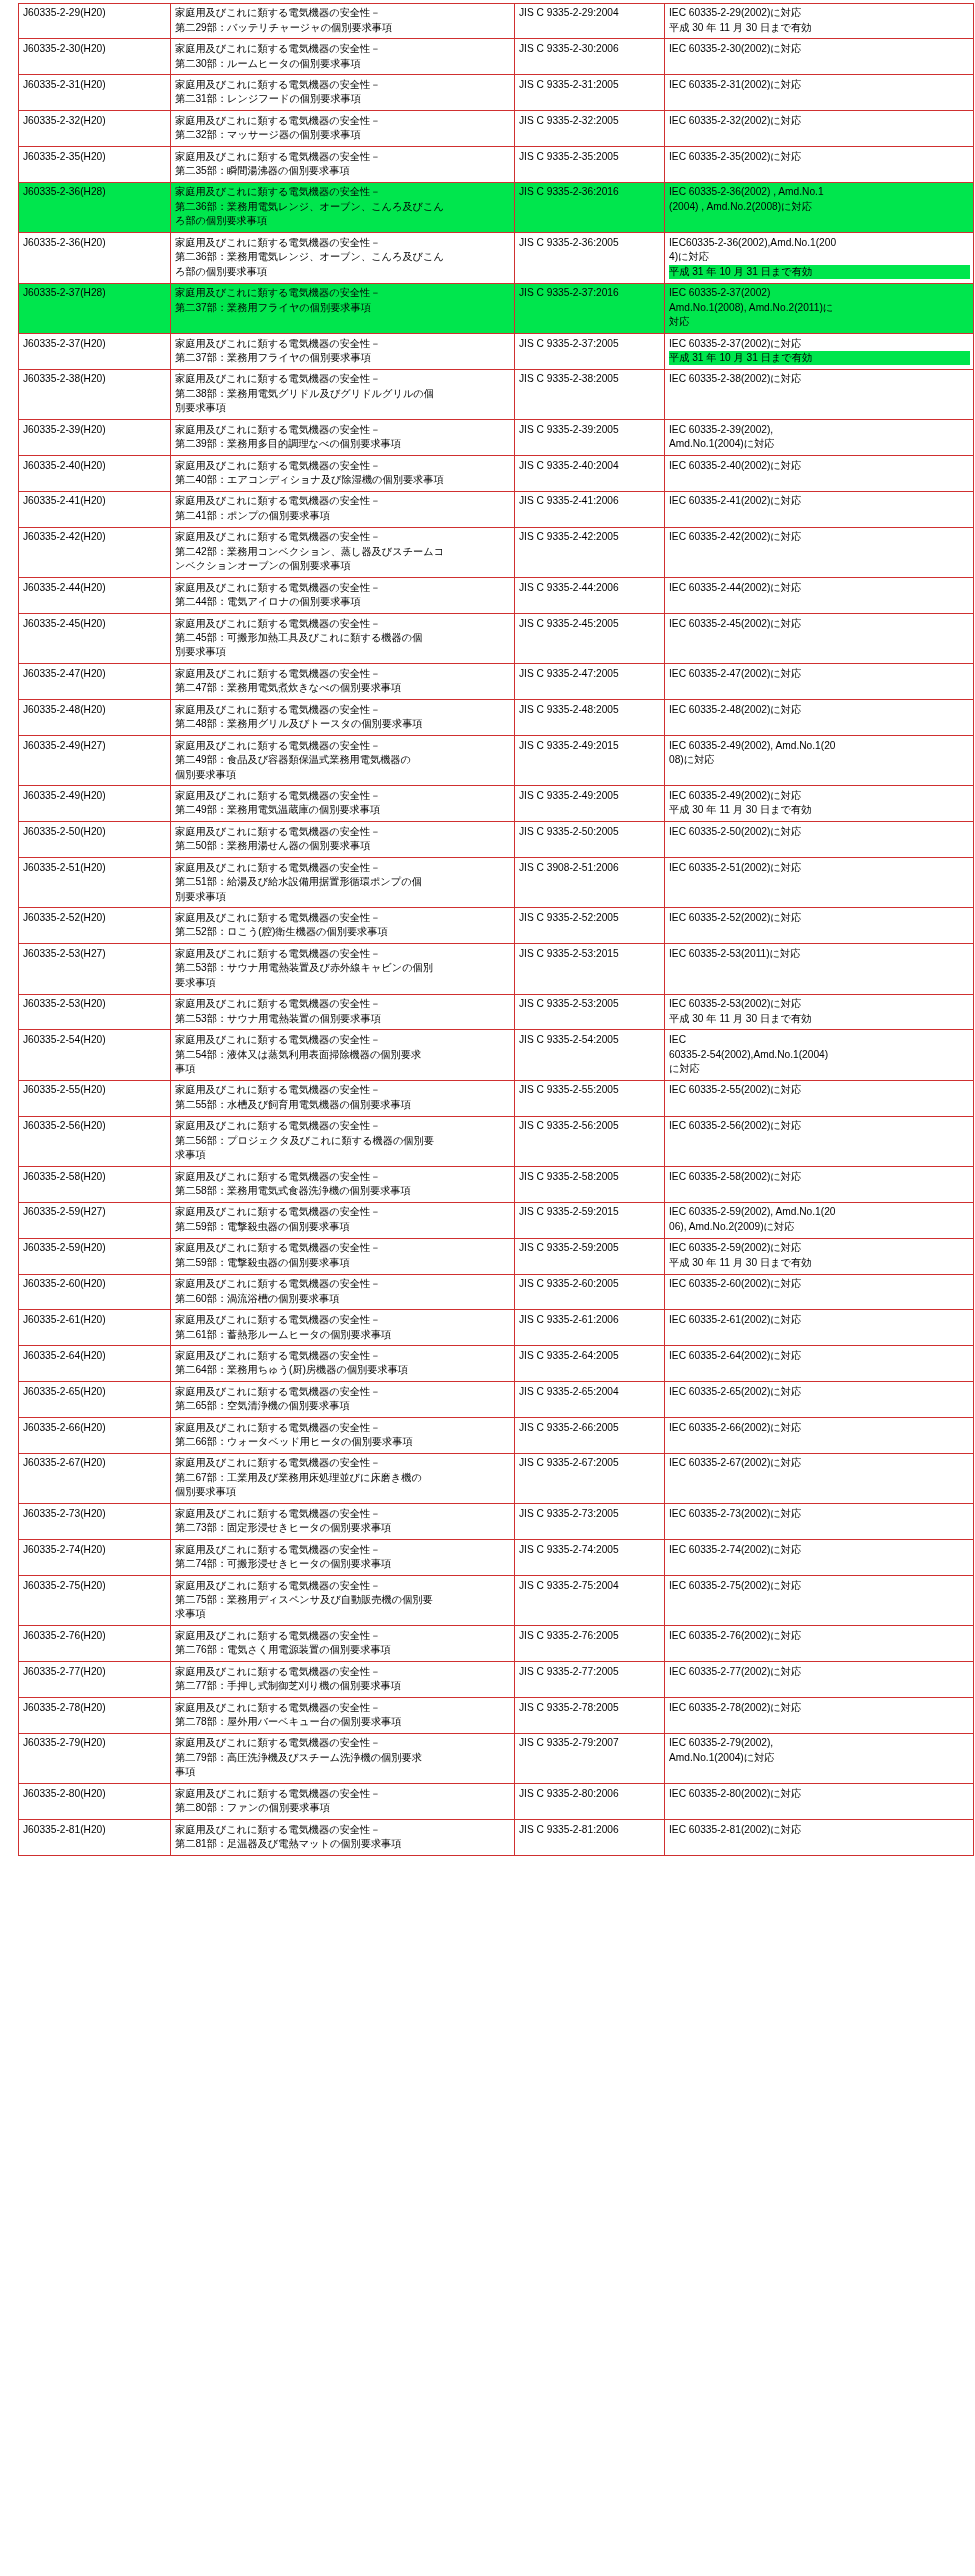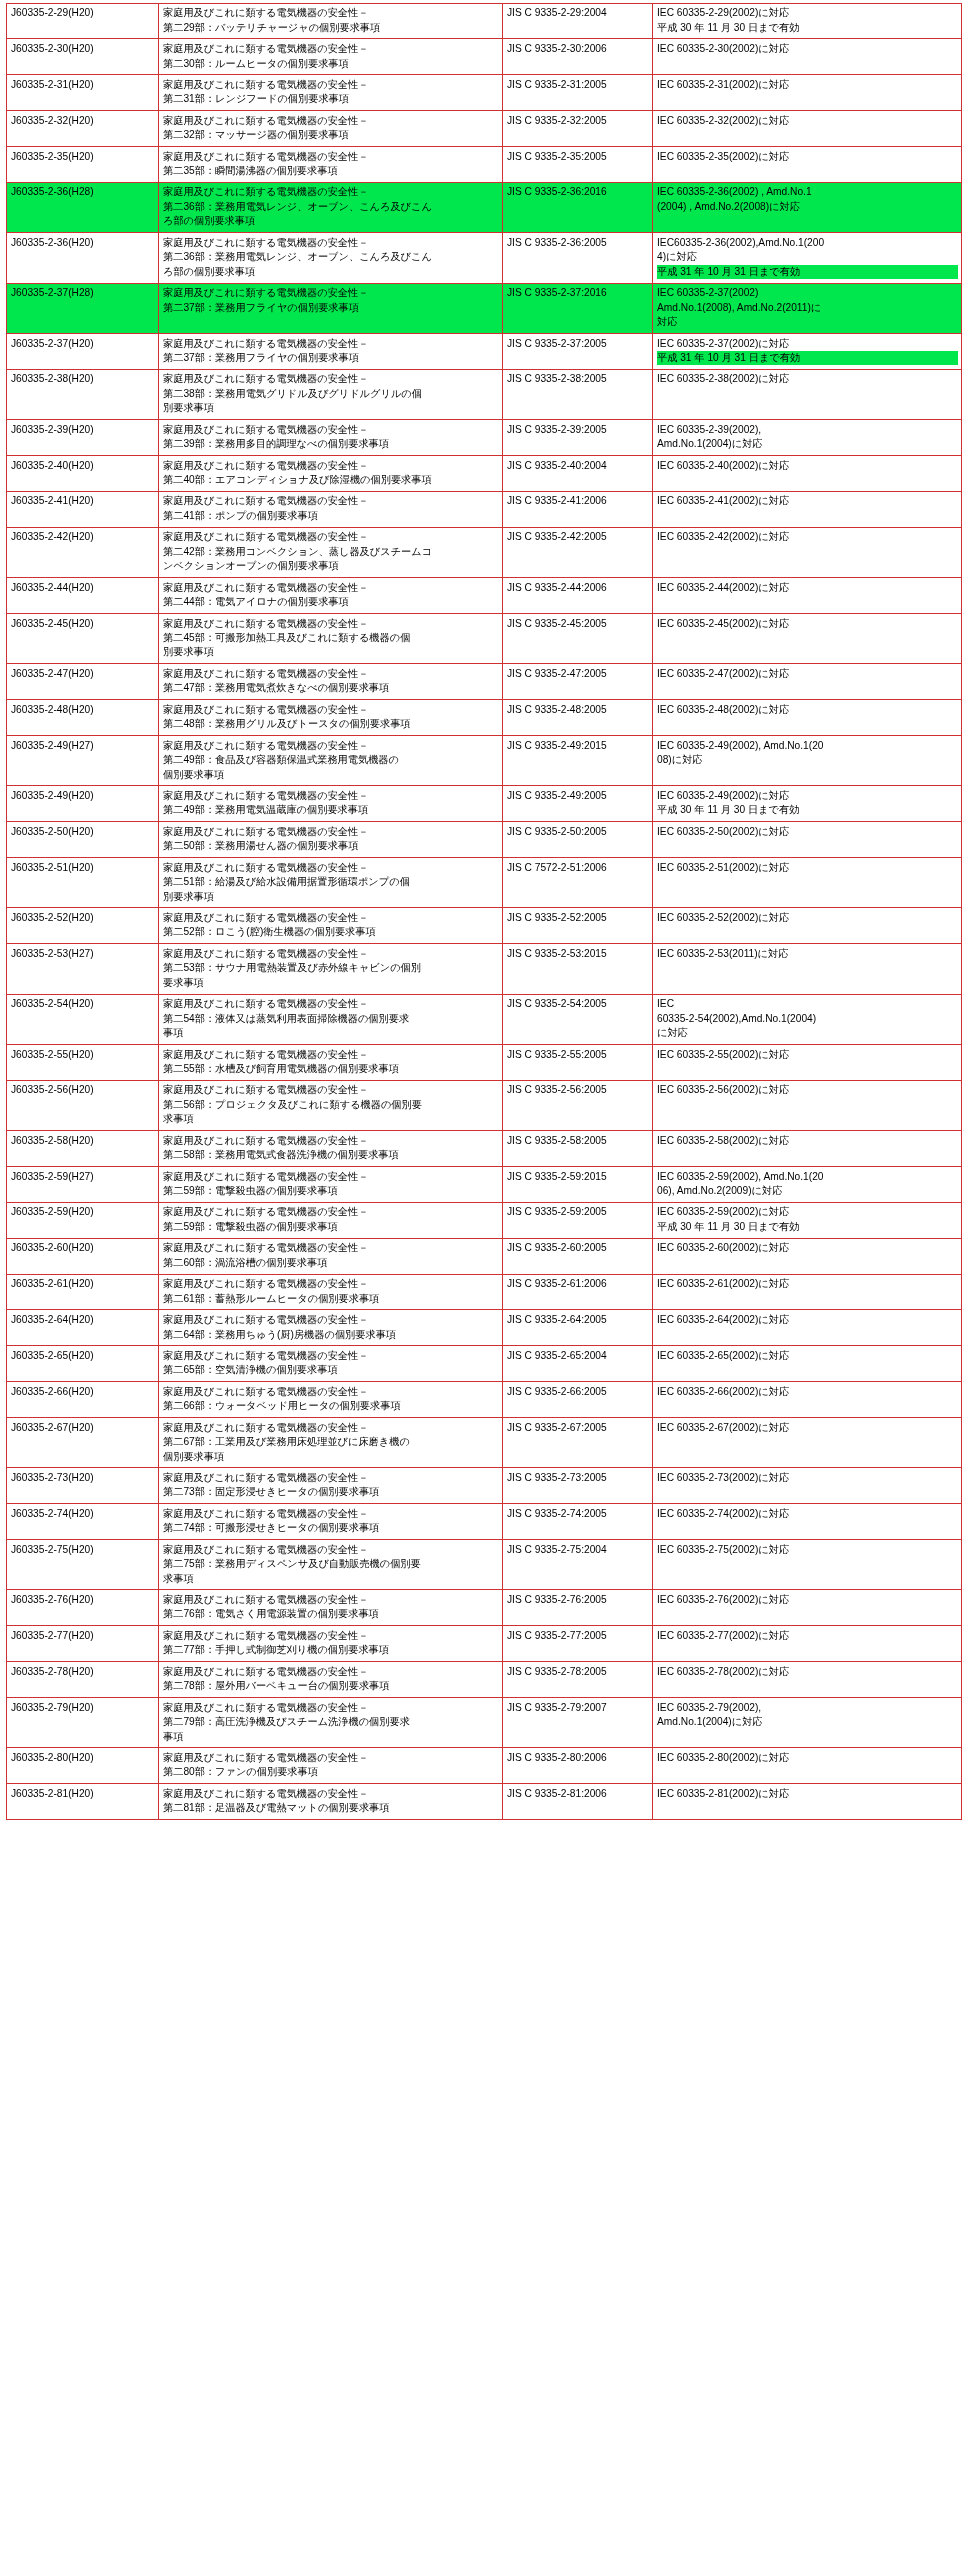--- a/index.html
+++ b/index.html
@@ -15,21 +15,21 @@
     width: 975px;
     min-height: 2576px;
     padding: 2.6px 0 0 0;
     box-sizing: border-box;
     background: #ffffff;
   }
   table.std {
     border-collapse: collapse;
     table-layout: fixed;
     width: 955px;
-    margin-left: 6px;
+    margin-left: 18px;
     border-top: 0.7px solid #d03030;
     border-left: 0.7px solid #d03030;
     border-radius: 13px;
   }
   table.std col.c0 { width: 152px; }
   table.std col.c1 { width: 344px; }
   table.std col.c2 { width: 150px; }
   table.std col.c3 { width: 309px; }
   table.std td {
     border-right: 0.7px solid #d03030;
@@ -399,21 +399,21 @@
         <tr>
           <td class="col-code">
             <span class="line">J60335-2-51(H20)</span>
           </td>
           <td class="col-title">
             <span class="line">家庭用及びこれに類する電気機器の安全性－</span>
             <span class="line">第二51部：給湯及び給水設備用据置形循環ポンプの個</span>
             <span class="line">別要求事項</span>
           </td>
           <td class="col-jis">
-            <span class="line">JIS C 7572-2-51:2006</span>
+            <span class="line">JIS C 3908-2-51:2006</span>
           </td>
           <td class="col-iec">
             <span class="line">IEC 60335-2-51(2002)に対応</span>
           </td>
         </tr>
         <tr>
           <td class="col-code">
             <span class="line">J60335-2-52(H20)</span>
           </td>
           <td class="col-title">
@@ -434,20 +434,36 @@
           <td class="col-title">
             <span class="line">家庭用及びこれに類する電気機器の安全性－</span>
             <span class="line">第二53部：サウナ用電熱装置及び赤外線キャビンの個別</span>
             <span class="line">要求事項</span>
           </td>
           <td class="col-jis">
             <span class="line">JIS C 9335-2-53:2015</span>
           </td>
           <td class="col-iec">
             <span class="line">IEC 60335-2-53(2011)に対応</span>
+          </td>
+        </tr>
+        <tr>
+          <td class="col-code">
+            <span class="line">J60335-2-53(H20)</span>
+          </td>
+          <td class="col-title">
+            <span class="line">家庭用及びこれに類する電気機器の安全性－</span>
+            <span class="line">第二53部：サウナ用電熱装置の個別要求事項</span>
+          </td>
+          <td class="col-jis">
+            <span class="line">JIS C 9335-2-53:2005</span>
+          </td>
+          <td class="col-iec">
+            <span class="line">IEC 60335-2-53(2002)に対応</span>
+            <span class="line">平成 30 年 11 月 30 日まで有効</span>
           </td>
         </tr>
         <tr>
           <td class="col-code">
             <span class="line">J60335-2-54(H20)</span>
           </td>
           <td class="col-title">
             <span class="line">家庭用及びこれに類する電気機器の安全性－</span>
             <span class="line">第二54部：液体又は蒸気利用表面掃除機器の個別要求</span>
             <span class="line">事項</span>

